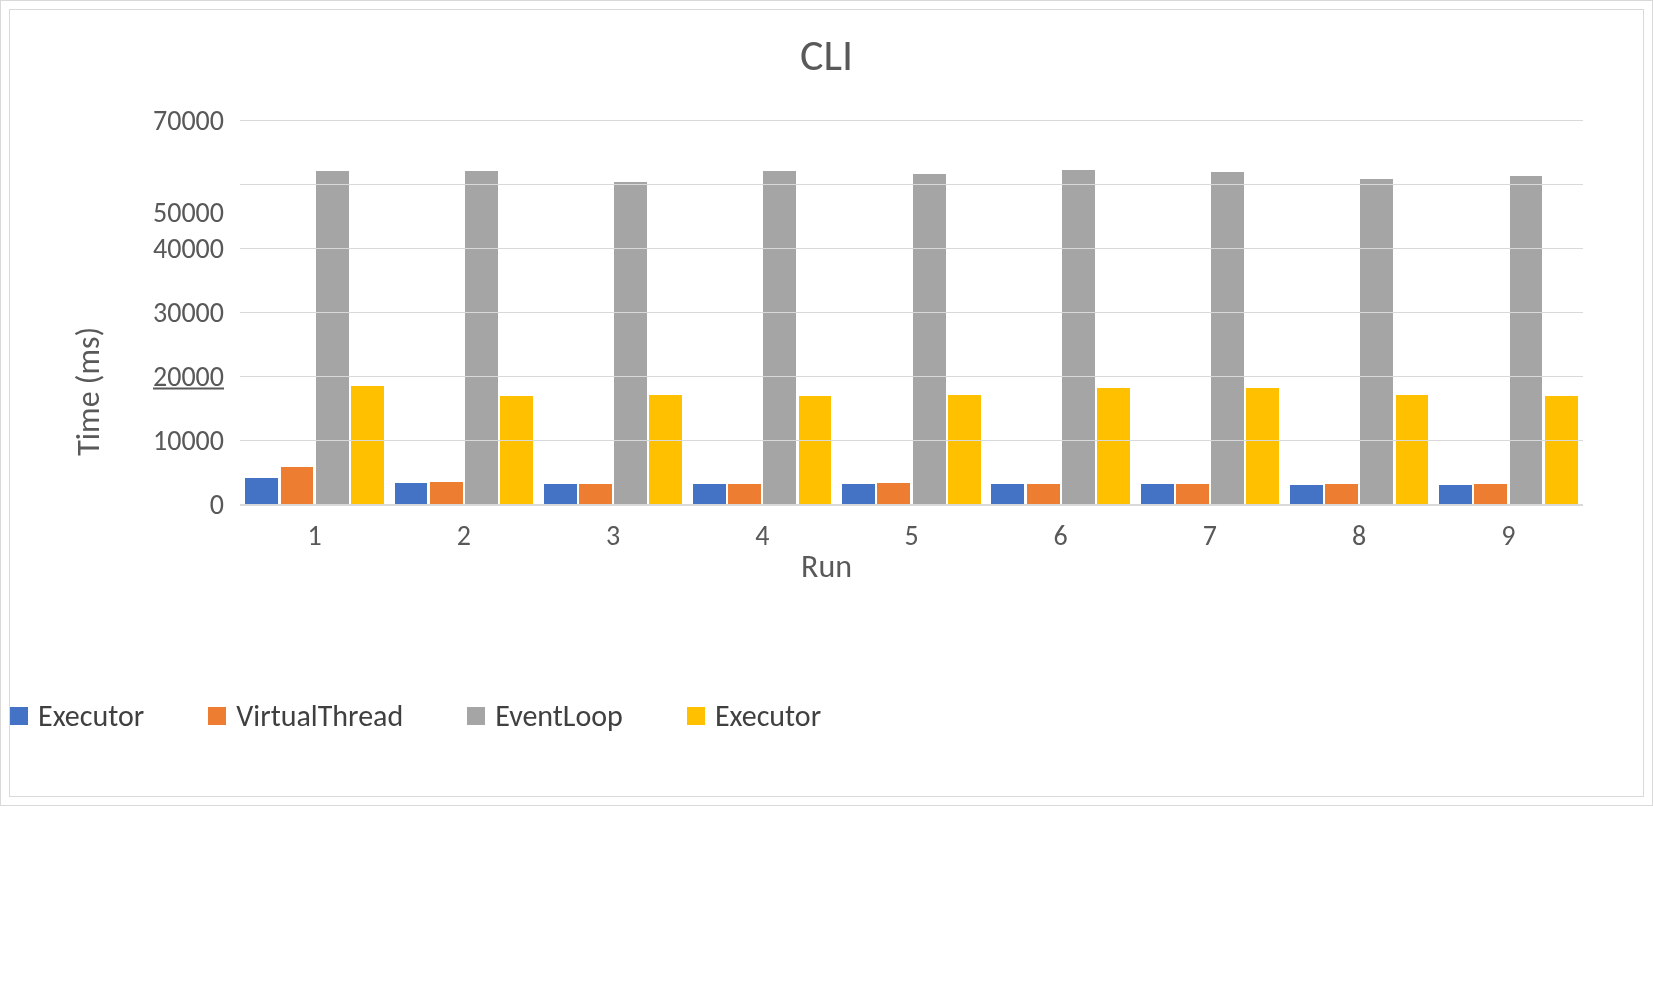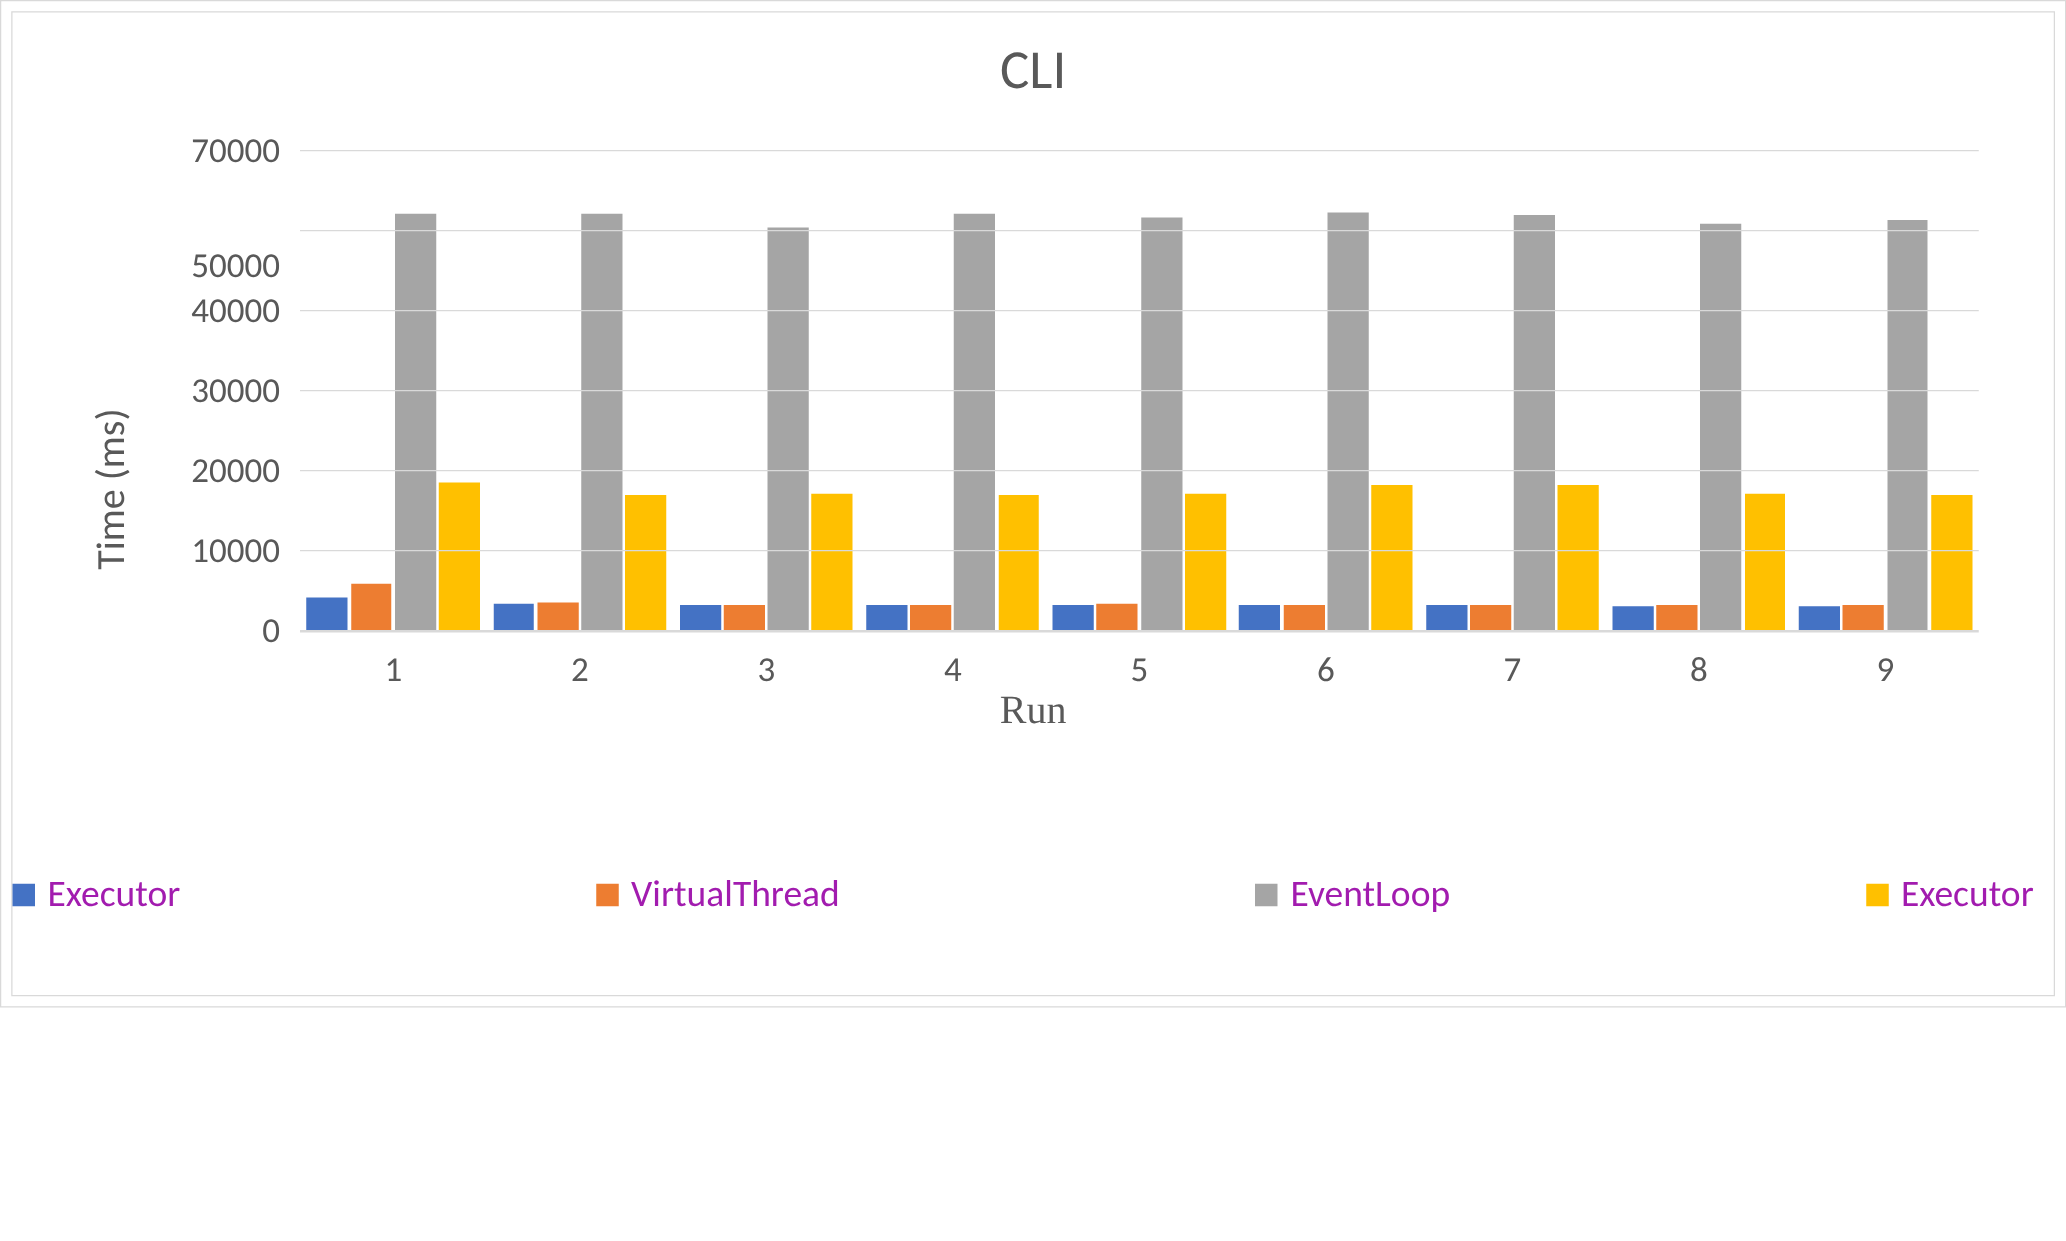--- a/index.html
+++ b/index.html
@@ -104,24 +104,24 @@
     text-align: center;
     font-size: 28px;
     color: #595959;
   }
   .legend {
     position: absolute;
     left: 0;
     right: 16px;
     bottom: 62px;
     display: flex;
-    justify-content: space-between;
+    justify-content: flex-start;
     gap: 64px;
     font-size: 30px;
-    color: #a21caf;
+    color: #404040;
   }
   .legend-item {
     display: flex;
     align-items: center;
     gap: 10px;
   }
   .legend-swatch {
     width: 18px;
     height: 18px;
   }
@@ -204,32 +204,32 @@
             <div class="bar c-virtualthread" style="height: 5.33333%;"></div>
             <div class="bar c-eventloop" style="height: 85.3333%;"></div>
             <div class="bar c-reactive" style="height: 28%;"></div>
             <div class="cat-label">9</div>
           </div>
         </div>
     <div class="y-tick" style="top: 100%;">0</div>
         <div class="gridline" style="top: 83.3333%;"></div>
         <div class="y-tick" style="top: 83.3333%;">10000</div>
         <div class="gridline" style="top: 66.6667%;"></div>
-        <div class="y-tick" style="top: 66.6667%;">20000</div>
+        <div class="y-tick" style="top: 66.6667%; text-decoration: underline;">20000</div>
         <div class="gridline" style="top: 50%;"></div>
         <div class="y-tick" style="top: 50%;">30000</div>
         <div class="gridline" style="top: 33.3333%;"></div>
         <div class="y-tick" style="top: 33.3333%;">40000</div>
         <div class="gridline" style="top: 16.6667%;"></div>
         <div class="y-tick" style="top: 16.6667%; margin-top: 28px;">50000</div>
         <div class="gridline" style="top: 0%;"></div>
         <div class="y-tick" style="top: 0%;">70000</div>
       </div>
 
-    <div class="x-axis-label" id="x-axis-label" style="bottom:210px;font-family:Liberation Serif, serif;">Run</div>
+    <div class="x-axis-label" id="x-axis-label" style="bottom:210px;">Run</div>
 
     <div class="legend" id="legend">
         <div class="legend-item">
           <span class="legend-swatch c-executor"></span>
           <span>Executor</span>
         </div>
         <div class="legend-item">
           <span class="legend-swatch c-virtualthread"></span>
           <span>VirtualThread</span>
         </div>

